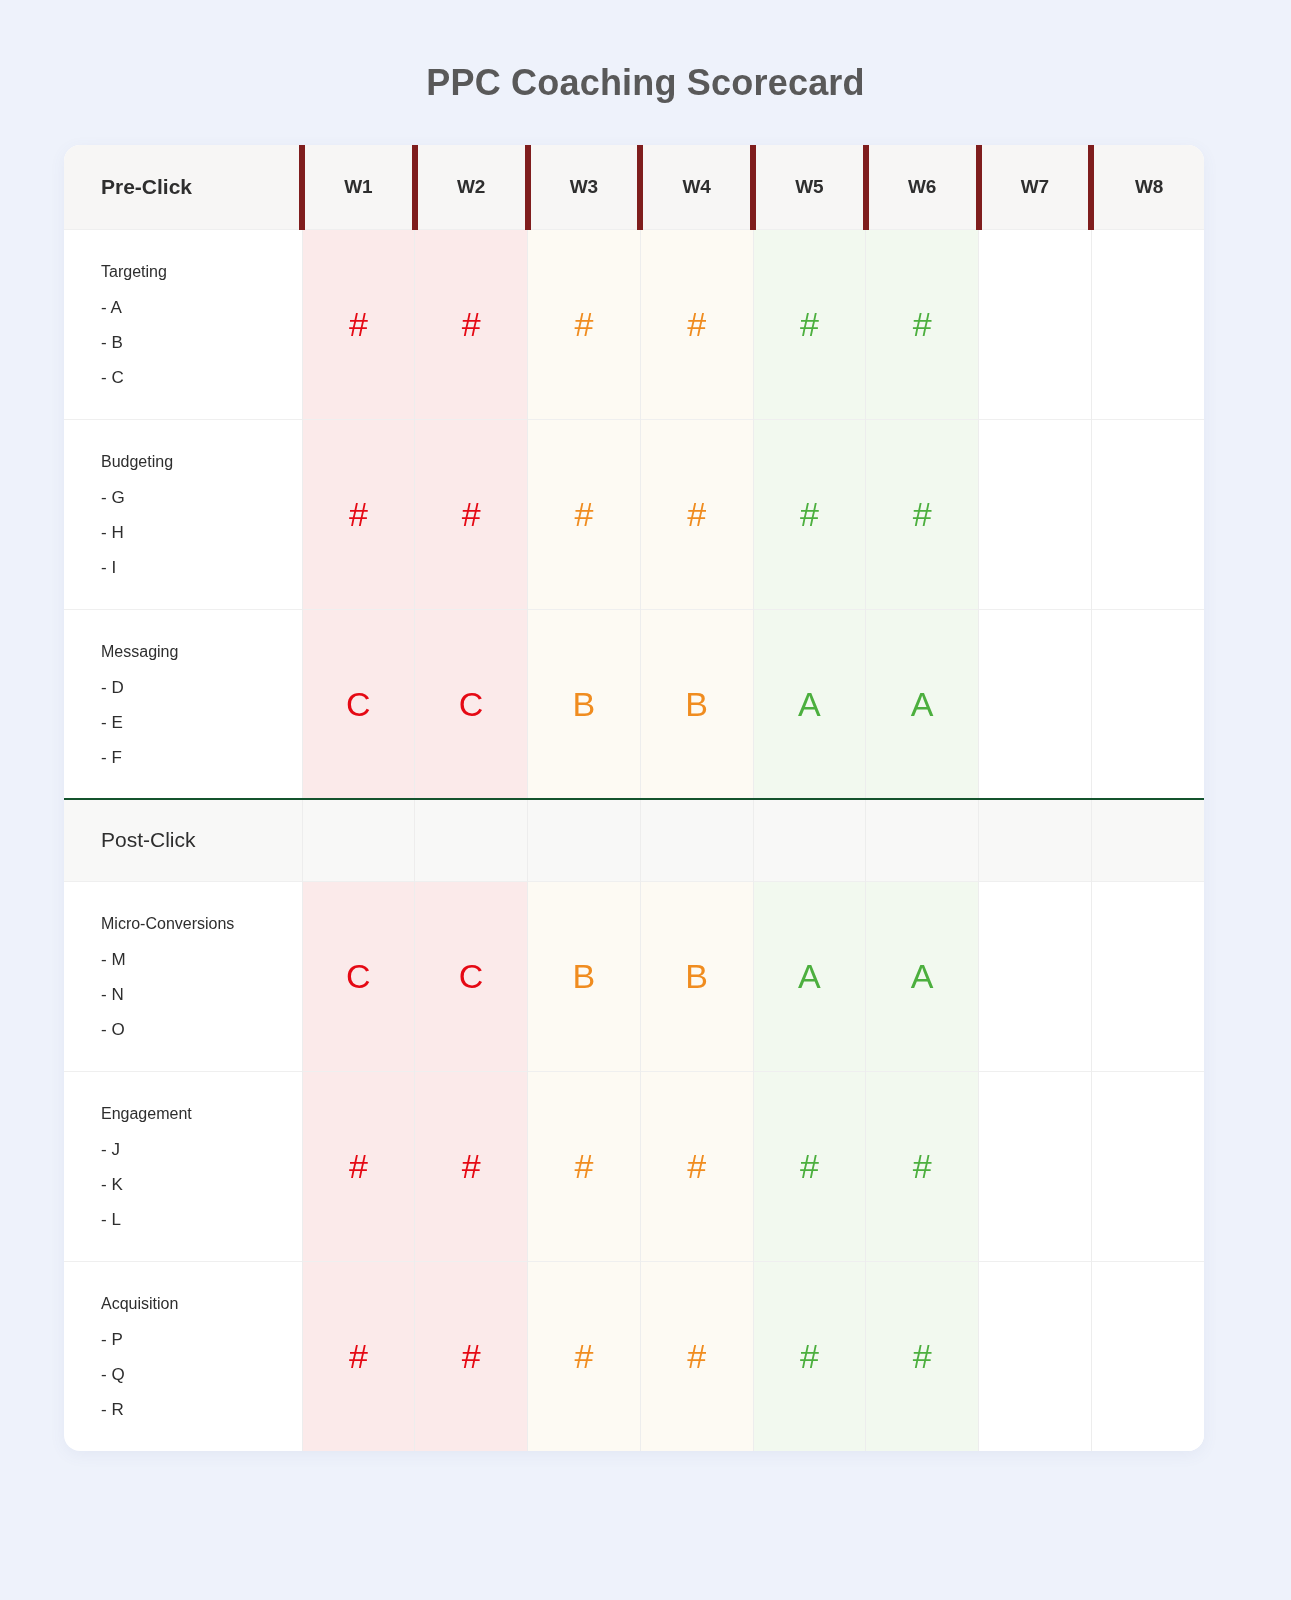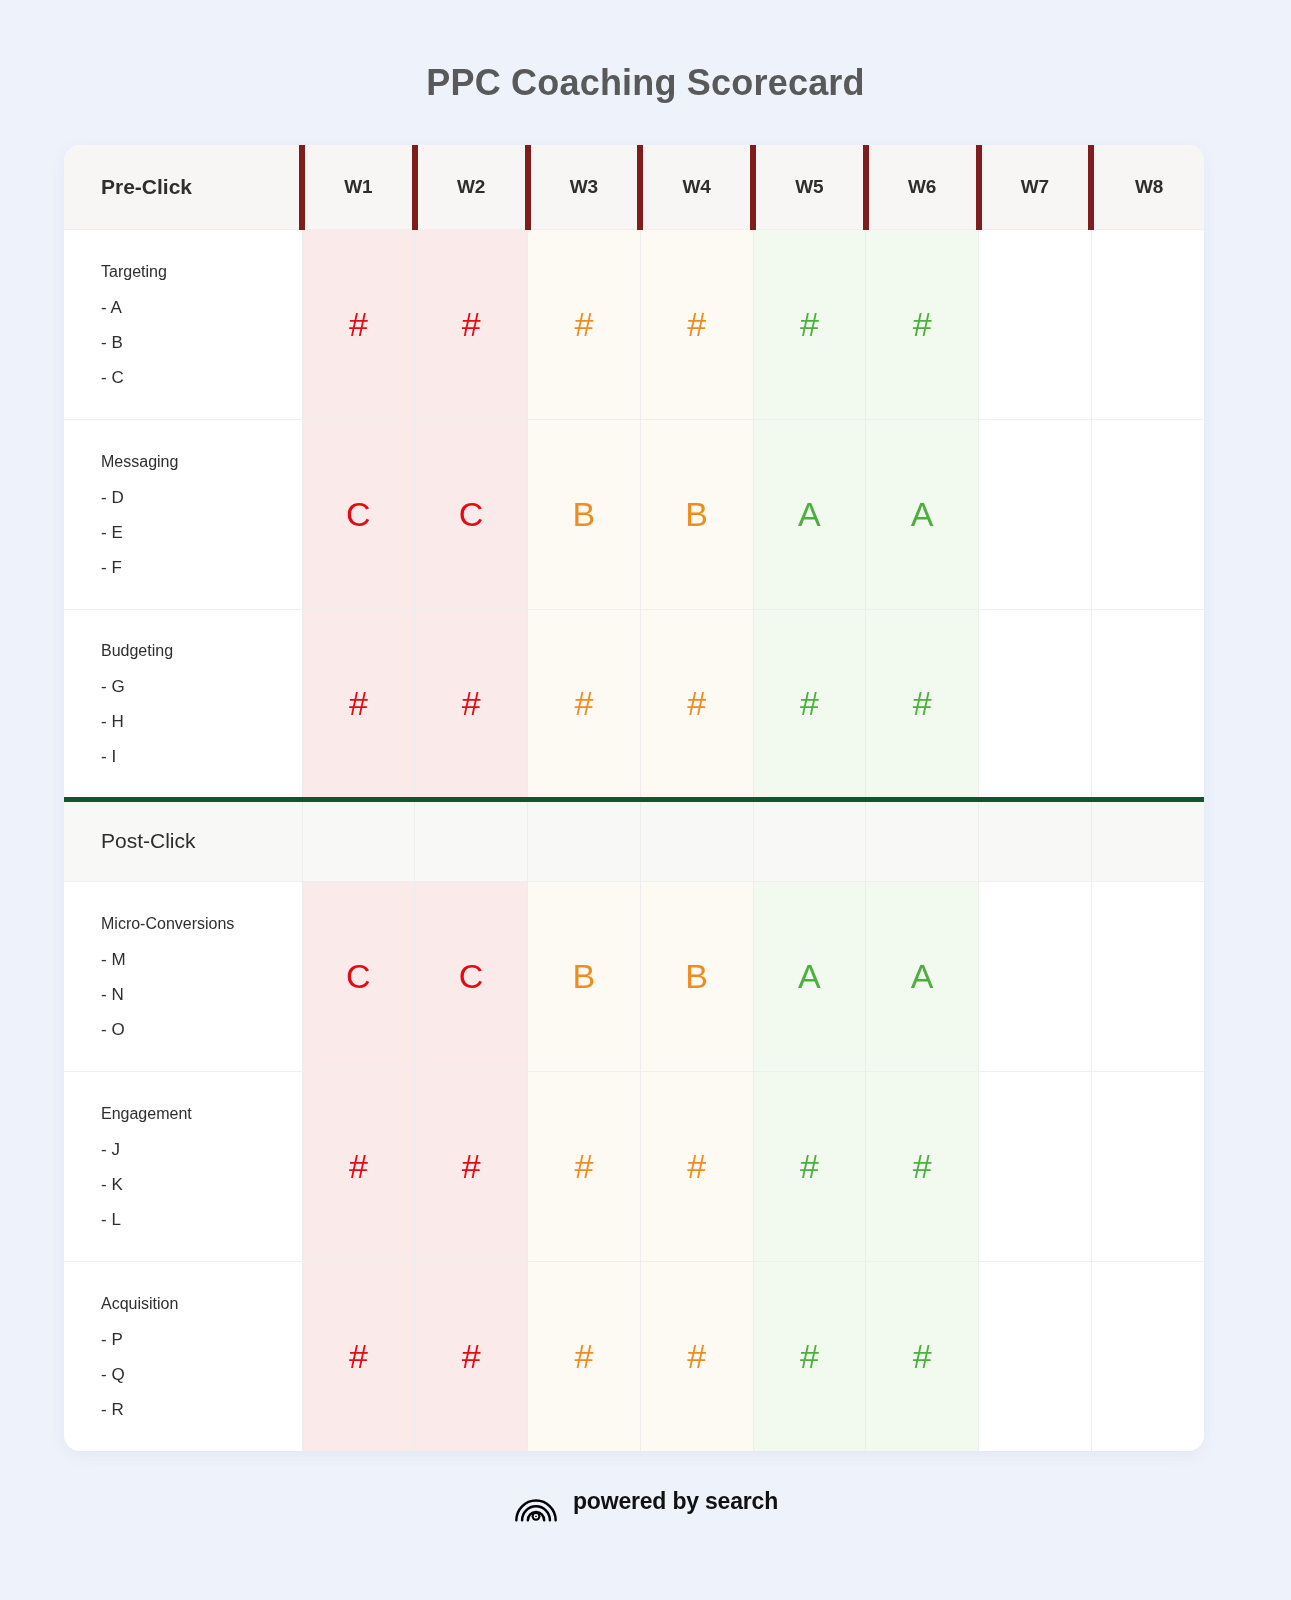--- a/index.html
+++ b/index.html
@@ -67,21 +67,21 @@
   thead th.hdr-label {
     text-align: left;
     padding-left: 37px;
     font-size: 21px;
   }
   thead th.hdr-week { text-align: center; }
 
   
   tr.section-row td {
     height: 82px;
-    border-top: 5px solid #14532d;
+    border-top: 2px solid #14532d;
     border-right: 1px solid #ededed;
     background: rgba(247, 246, 245, 0.82);
     vertical-align: middle;
   }
   tr.section-row td:last-child { border-right: none; }
   tr.section-row td.section-label {
     text-align: left;
     padding-left: 37px;
     font-size: 21px;
     font-weight: normal;
@@ -198,47 +198,47 @@
             <td class="grade-cell tint-red g-red">#</td>
             <td class="grade-cell tint-amber g-amber">#</td>
             <td class="grade-cell tint-amber g-amber">#</td>
             <td class="grade-cell tint-green g-green">#</td>
             <td class="grade-cell tint-green g-green">#</td>
             <td class="grade-cell tint-none "></td>
             <td class="grade-cell tint-none "></td>
           </tr>
           <tr>
             <td class="label-cell">
+              <div class="row-title">Budgeting</div>
+              <div class="sub-item">- G</div>
+              <div class="sub-item">- H</div>
+              <div class="sub-item">- I</div>
+            </td>
+            <td class="grade-cell tint-red g-red">#</td>
+            <td class="grade-cell tint-red g-red">#</td>
+            <td class="grade-cell tint-amber g-amber">#</td>
+            <td class="grade-cell tint-amber g-amber">#</td>
+            <td class="grade-cell tint-green g-green">#</td>
+            <td class="grade-cell tint-green g-green">#</td>
+            <td class="grade-cell tint-none "></td>
+            <td class="grade-cell tint-none "></td>
+          </tr>
+          <tr>
+            <td class="label-cell">
               <div class="row-title">Messaging</div>
               <div class="sub-item">- D</div>
               <div class="sub-item">- E</div>
               <div class="sub-item">- F</div>
             </td>
             <td class="grade-cell tint-red g-red">C</td>
             <td class="grade-cell tint-red g-red">C</td>
             <td class="grade-cell tint-amber g-amber">B</td>
             <td class="grade-cell tint-amber g-amber">B</td>
             <td class="grade-cell tint-green g-green">A</td>
             <td class="grade-cell tint-green g-green">A</td>
-            <td class="grade-cell tint-none "></td>
-            <td class="grade-cell tint-none "></td>
-          </tr>
-          <tr>
-            <td class="label-cell">
-              <div class="row-title">Budgeting</div>
-              <div class="sub-item">- G</div>
-              <div class="sub-item">- H</div>
-              <div class="sub-item">- I</div>
-            </td>
-            <td class="grade-cell tint-red g-red">#</td>
-            <td class="grade-cell tint-red g-red">#</td>
-            <td class="grade-cell tint-amber g-amber">#</td>
-            <td class="grade-cell tint-amber g-amber">#</td>
-            <td class="grade-cell tint-green g-green">#</td>
-            <td class="grade-cell tint-green g-green">#</td>
             <td class="grade-cell tint-none "></td>
             <td class="grade-cell tint-none "></td>
           </tr>
           <tr class="section-row">
             <td class="section-label">Post-Click</td>
             <td class="tint-red"></td>
             <td class="tint-red"></td>
             <td class="tint-amber"></td>
             <td class="tint-amber"></td>
             <td class="tint-green"></td>
@@ -291,32 +291,14 @@
             <td class="grade-cell tint-amber g-amber">#</td>
             <td class="grade-cell tint-green g-green">#</td>
             <td class="grade-cell tint-green g-green">#</td>
             <td class="grade-cell tint-none "></td>
             <td class="grade-cell tint-none "></td>
           </tr>
         </tbody>
     </table>
   </div>
 
-  <div class="footer">
-    <span class="footer-logo">
-      <svg viewBox="0 0 48 48" width="46" height="46" aria-hidden="true">
-        <g fill="none" stroke="#000000" stroke-width="2.6" stroke-linecap="round">
-          <path d="M 3.5 44 A 20.5 20.5 0 0 1 44.5 44"></path>
-          <path d="M 9.5 44 A 14.5 14.5 0 0 1 38.5 44"></path>
-          <path d="M 15.5 44 A 8.5 8.5 0 0 1 32.5 44"></path>
-        </g>
-        <g fill="#000000">
-          <circle cx="24" cy="40" r="4.6"></circle>
-        </g>
-        <g fill="none" stroke="#ffffff" stroke-width="1.5">
-          <circle cx="24" cy="40" r="1.7"></circle>
-        </g>
-      </svg>
-    </span>
-    <span class="footer-text">powered by search</span>
-  </div>
 
 </div>
 
 </body></html>

